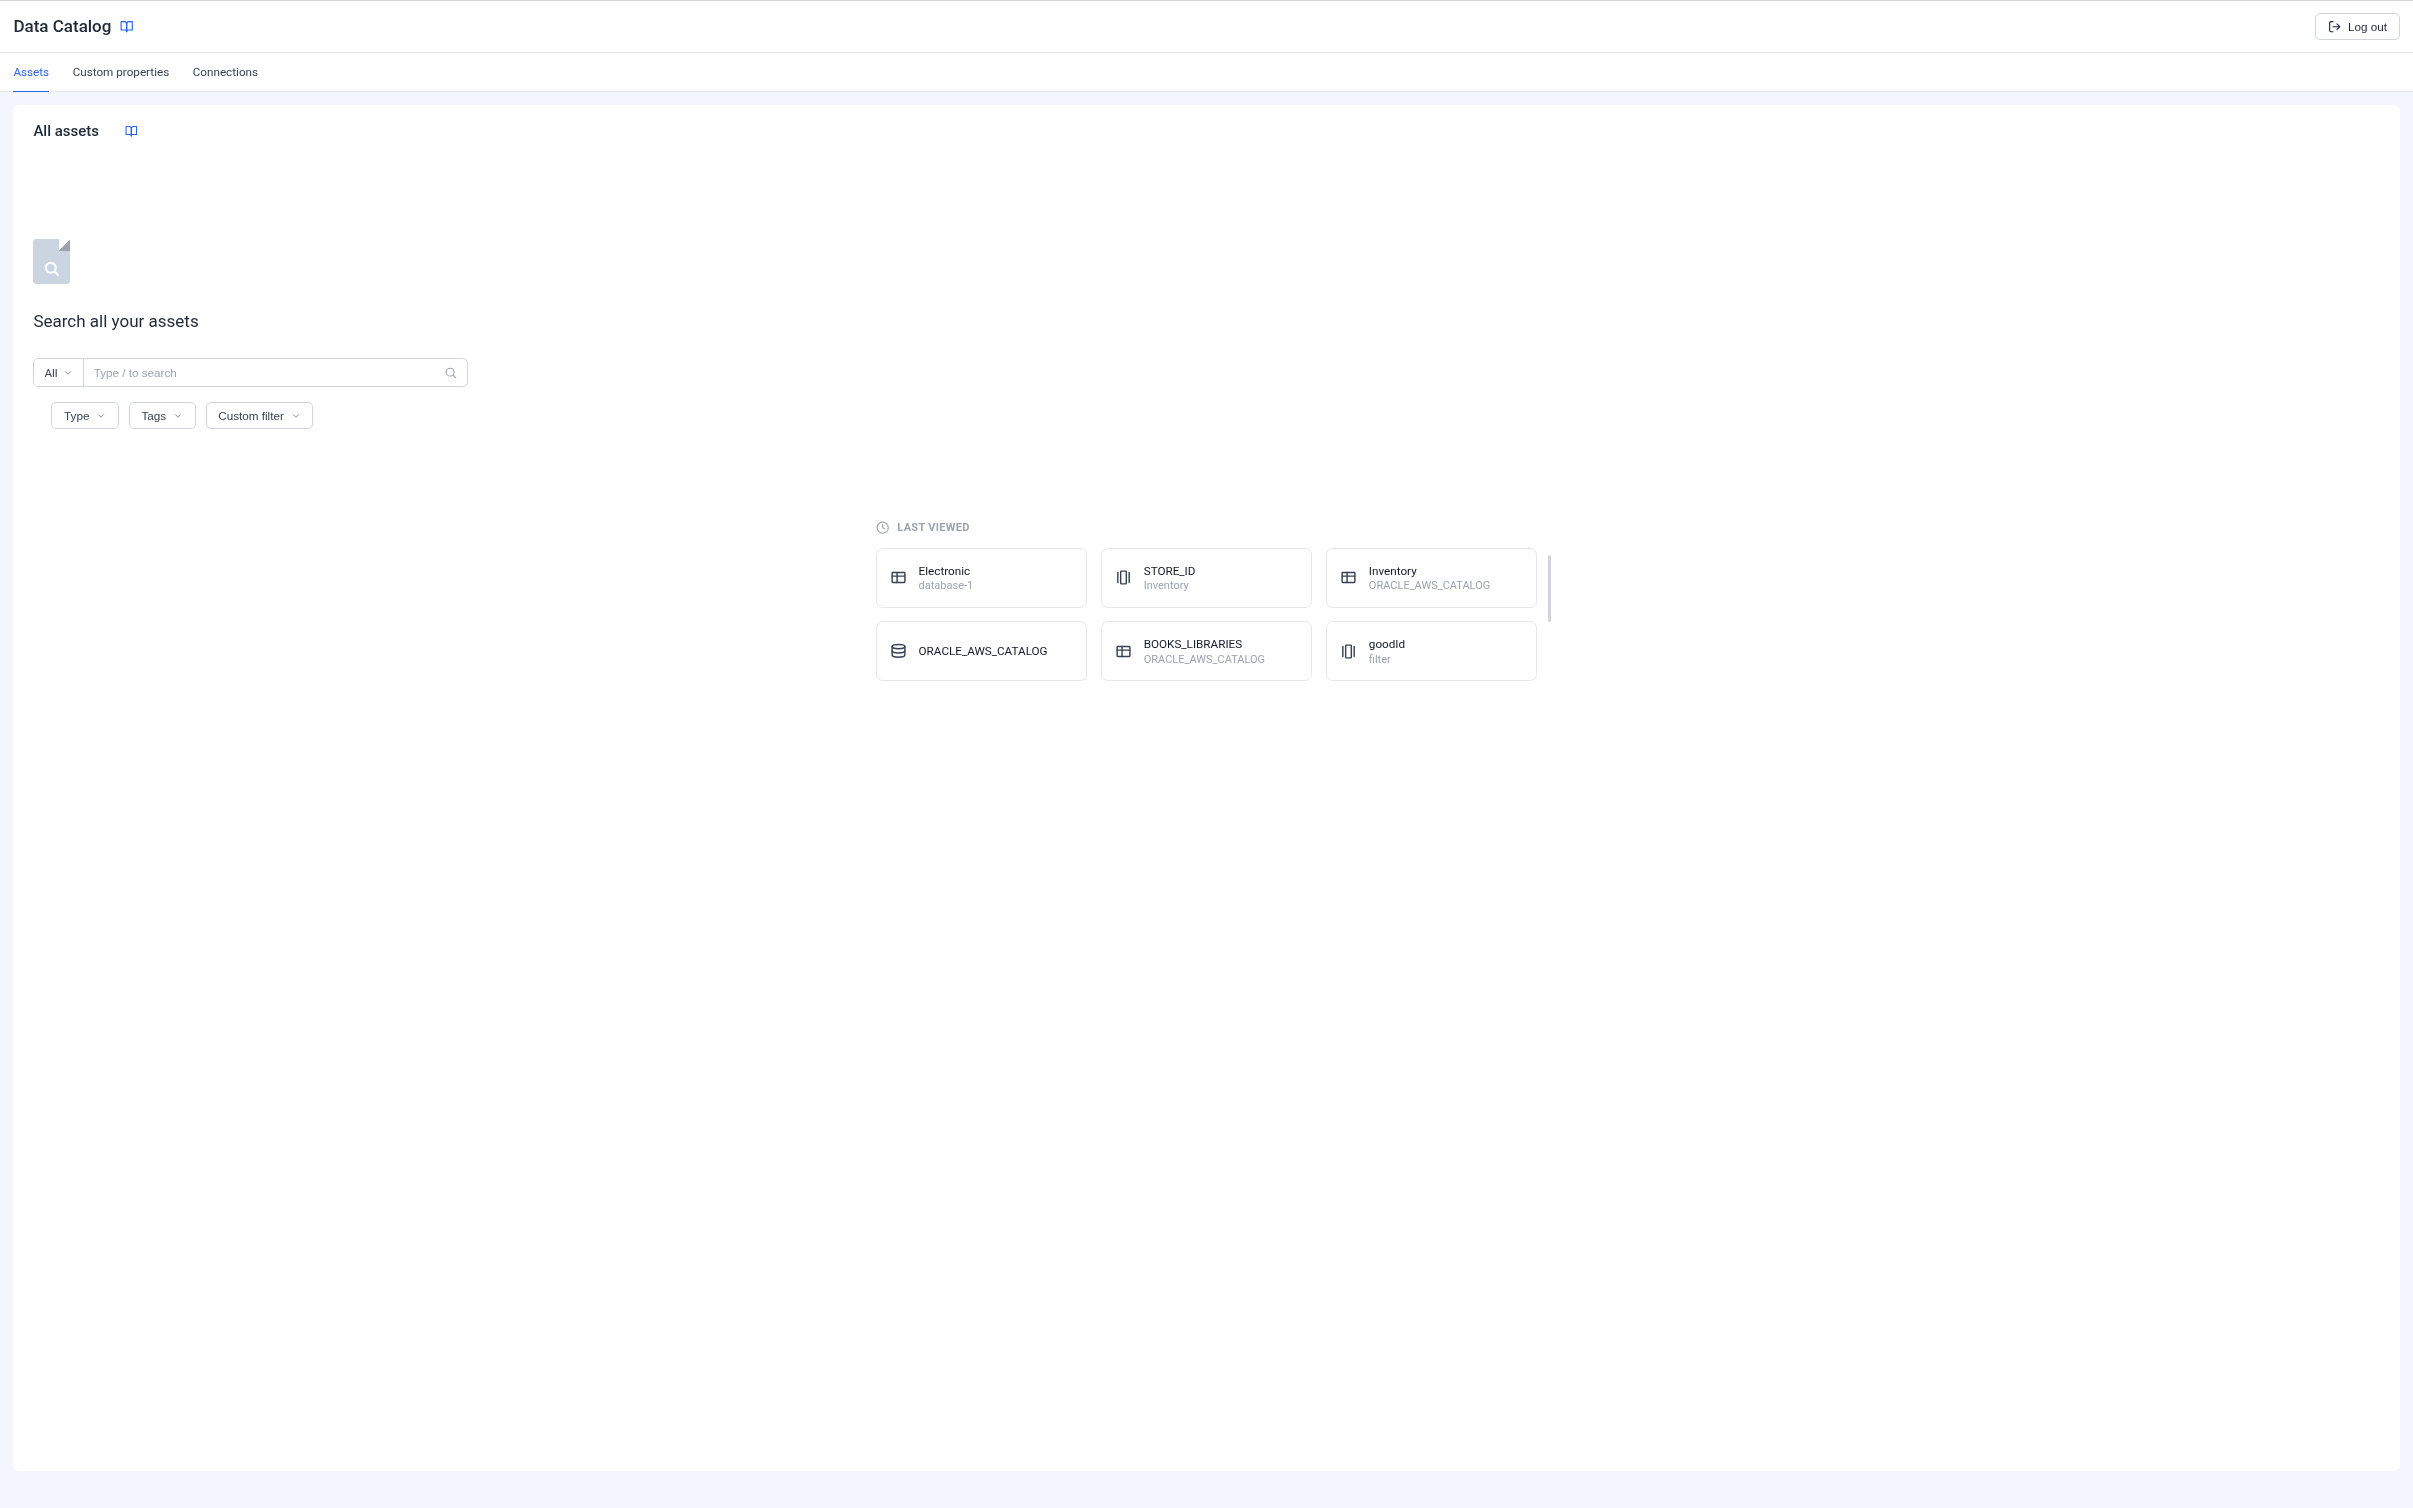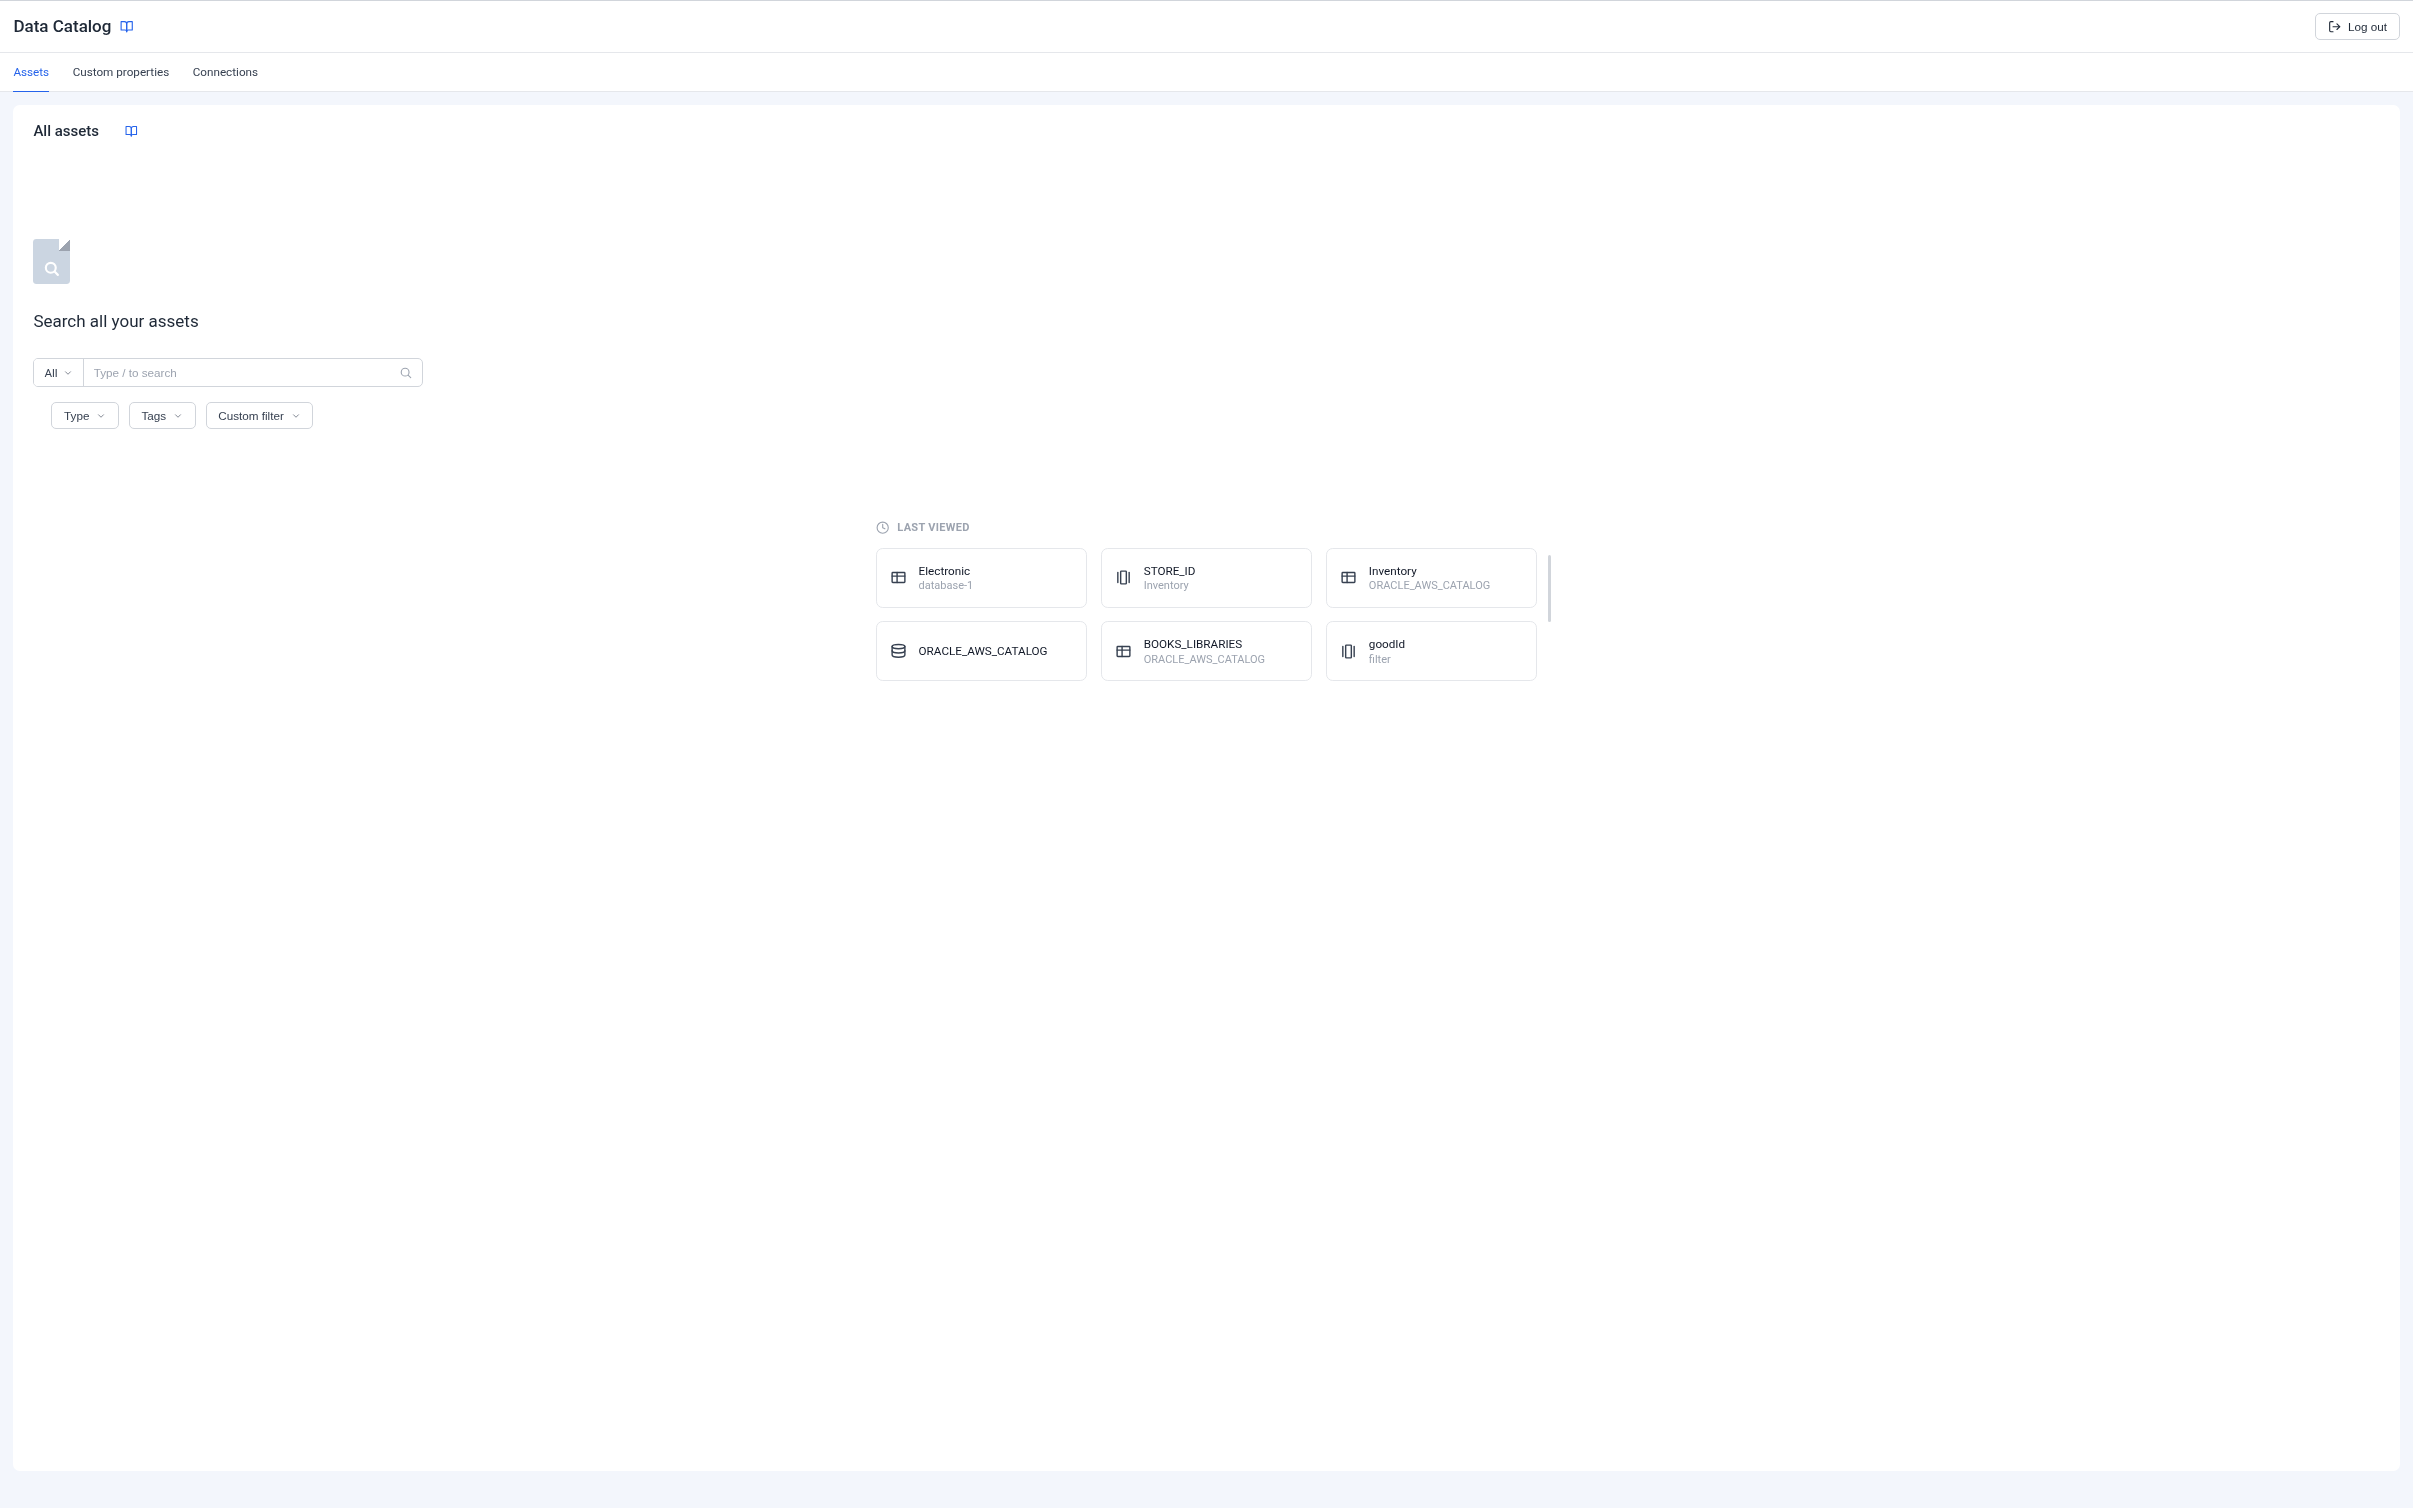--- a/index.html
+++ b/index.html
@@ -66,21 +66,21 @@
     width: 11.7px; height: 11.7px; background: linear-gradient(135deg, #ffffff 50%, #9ca3af 50%);
   }
   .doc-search-icon .mag {
     display:block;
   }
   .search-heading { margin-top: 27px; font-size: 17px; color: #1f2937; font-weight: 400; }
 
   .search-bar {
     margin-top: 27px;
     display: flex; align-items: stretch;
-    width: 390px; border: 0.8px solid #d1d5db; border-radius: 5px; overflow: hidden;
+    width: 435px; border: 0.8px solid #d1d5db; border-radius: 5px; overflow: hidden;
   }
   .search-scope {
     display: flex; align-items: center; gap: 5px; padding: 6.7px 10px;
     border-right: 0.8px solid #d1d5db; cursor: pointer; color: #374151;
     background:#ffffff;
   }
   .search-input {
     flex: 1; border: none; outline: none; padding: 6.7px 10px; font-size: 11.7px;
     color: #111827;
   }

